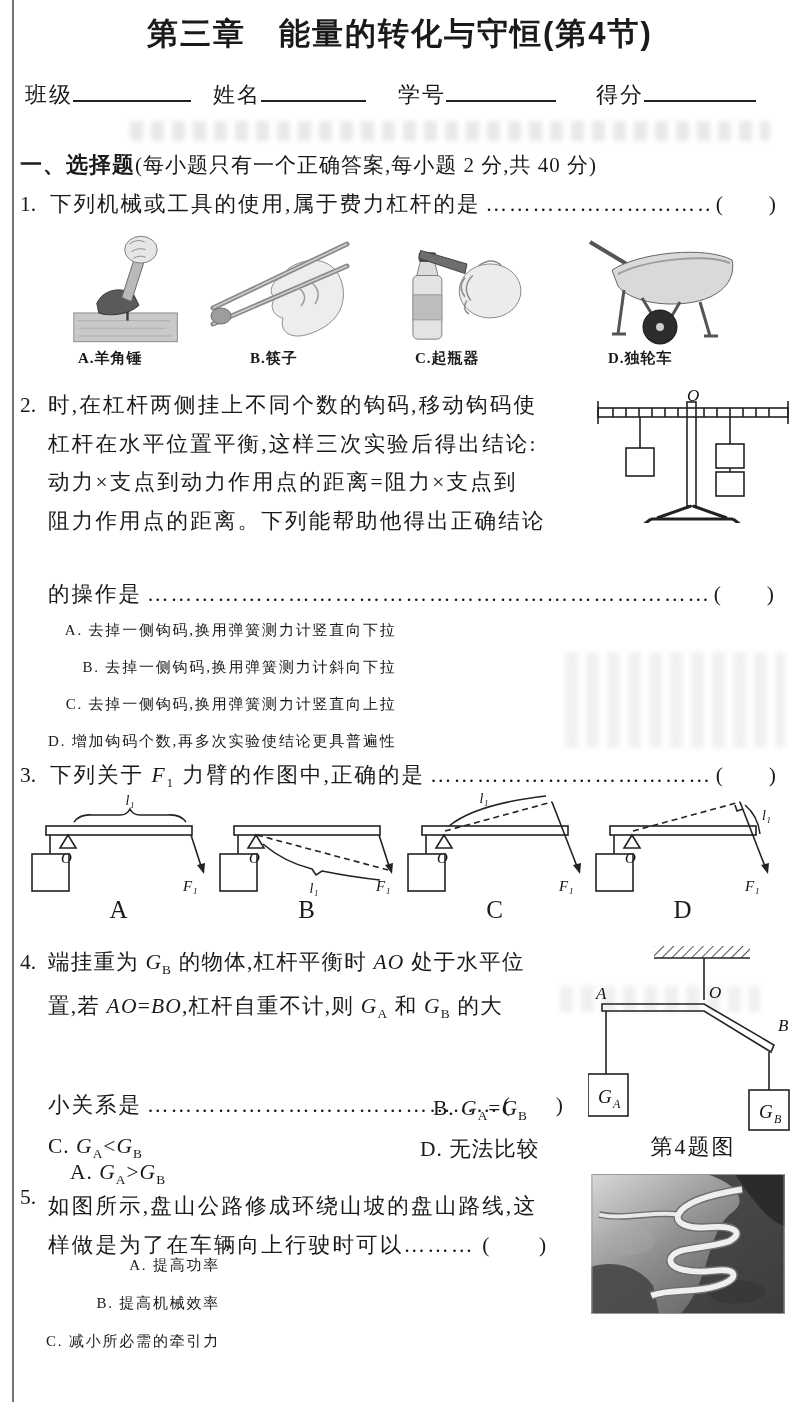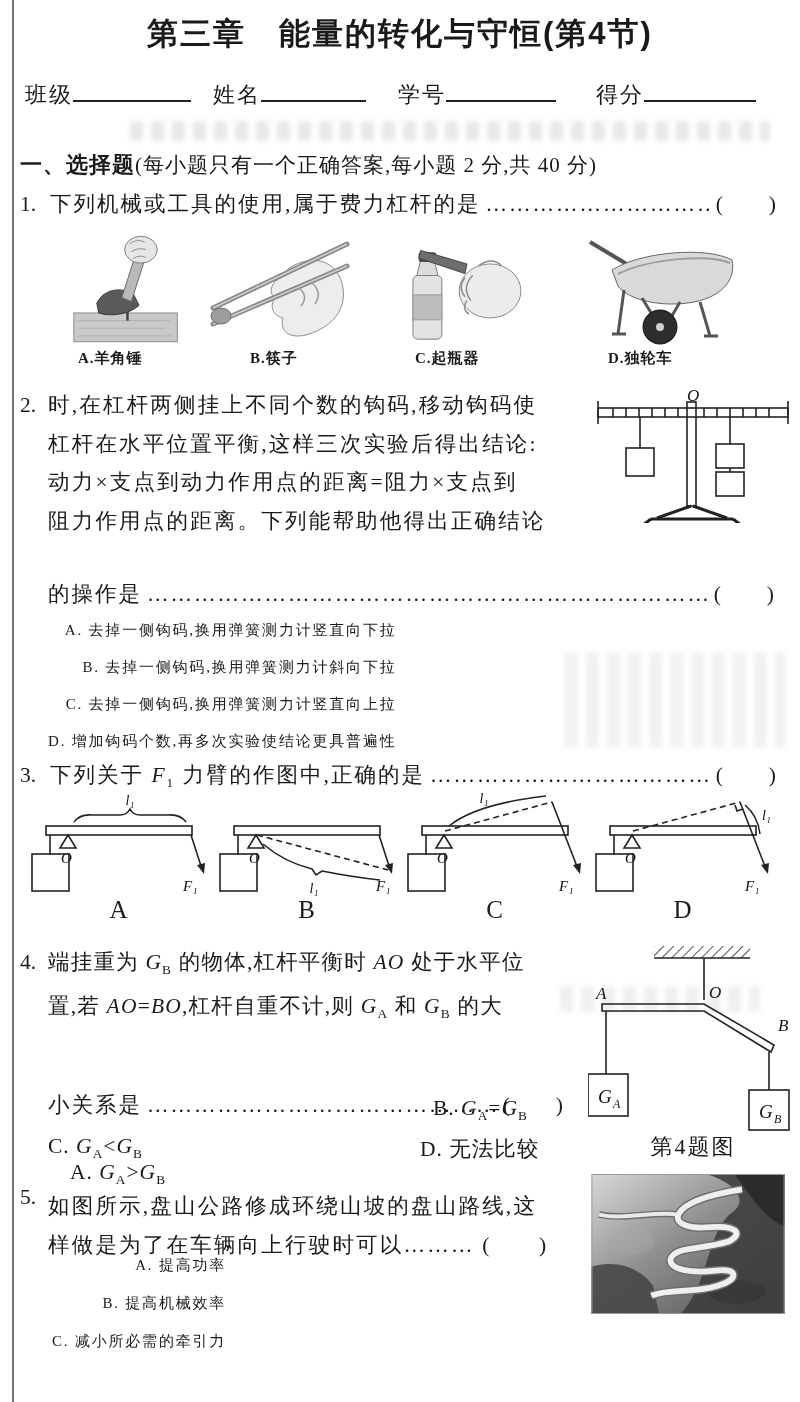--- a/index.html
+++ b/index.html
@@ -291,21 +291,21 @@
       <text x="186" y="181" class="it" font-size="12">B</text>
     </svg>
   </div>
   <div class="figcap" style="top:1132px;left:588px;width:210px;">第4题图</div>
 
   <span class="qnum-abs" style="top:1185px;left:20px;">5.</span>
   <div class="qlines lh39" style="top:1179px;left:48px;width:535px;margin-top:8px;">
     <div>如图所示,盘山公路修成环绕山坡的盘山路线,这</div>
     <div><span>样做是为了在车辆向上行驶时可以</span><span>………</span> <span>(　　)</span></div>
   </div>
-  <div class="opts" style="top:1246px;left:52px;line-height:38px;">
+  <div class="opts" style="top:1246px;left:46px;line-height:38px;">
     <div>A. 提高功率</div>
     <div>B. 提高机械效率</div>
     <div>C. 减小所必需的牵引力</div>
   </div>
 
   <div style="position:absolute;left:588px;top:1174px;">
     <svg width="200" height="140" viewBox="0 0 200 145">
       <rect x="0" y="0" width="200" height="145" fill="url(#pgrad)"></rect>
       <path d="M118,0 H200 V145 H92 C124,112 118,58 148,38 C162,26 148,8 118,0 Z" fill="#3b3b3b" opacity="0.85"></path>
       <path d="M0,96 C26,88 52,98 64,116 L70,145 H0 Z" fill="#474747" opacity="0.9"></path>

